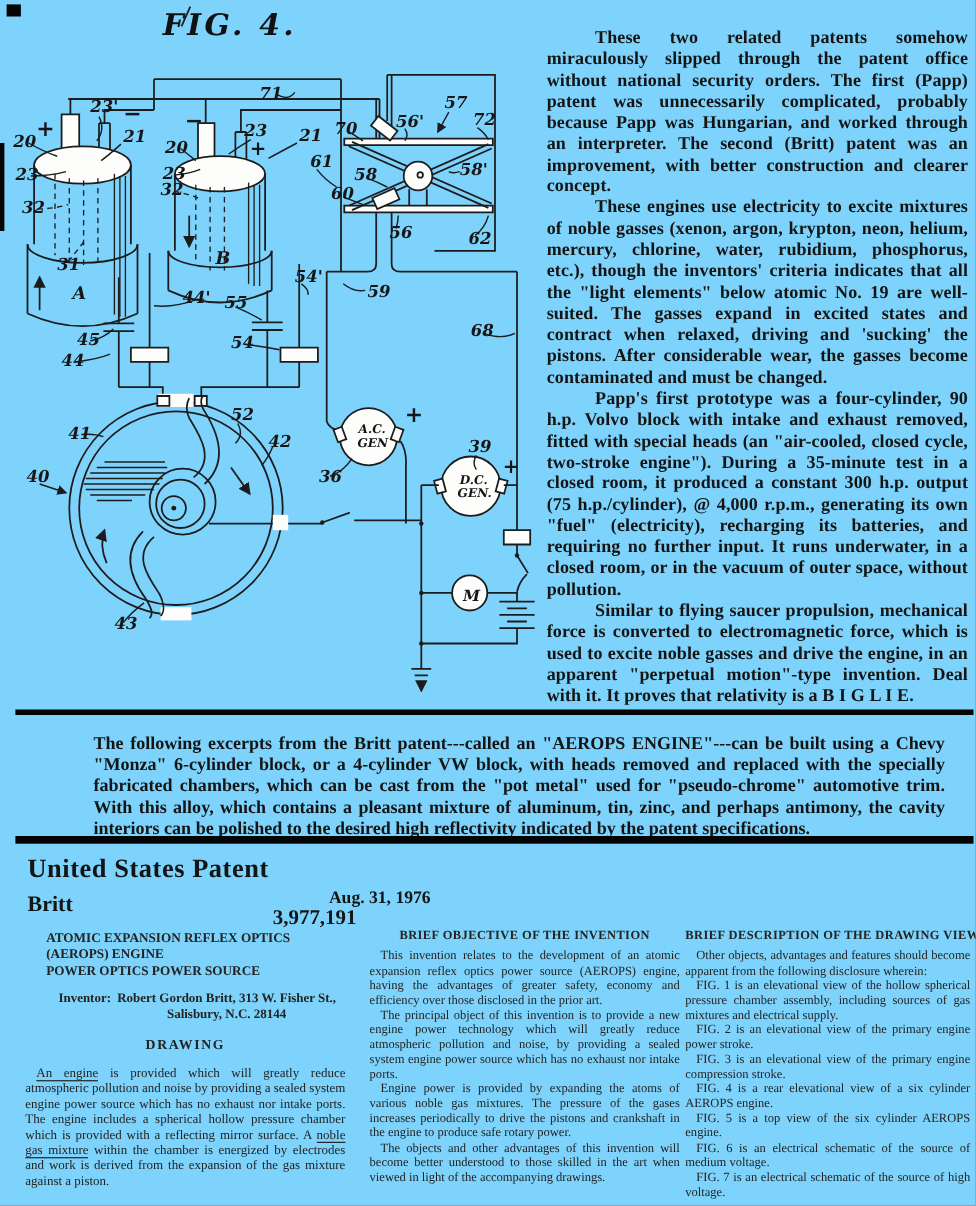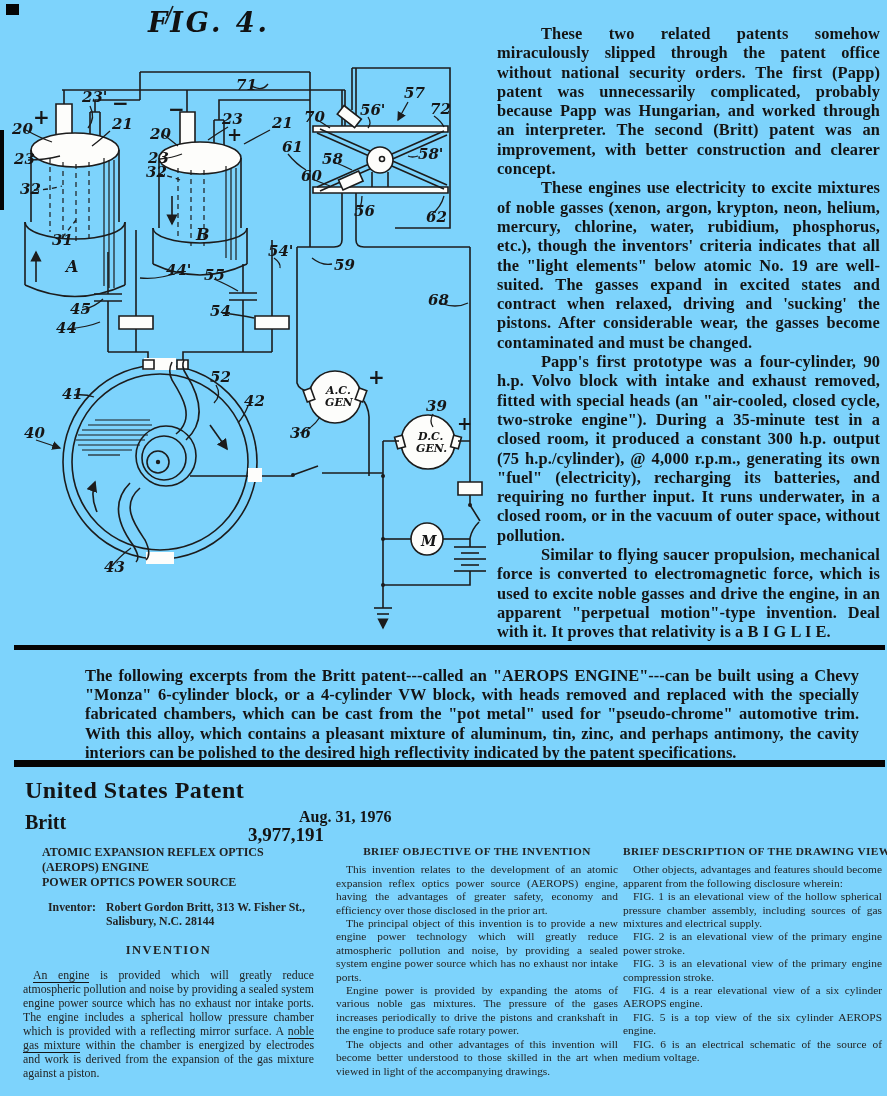--- a/index.html
+++ b/index.html
@@ -20,21 +20,21 @@
   .us-title{position:absolute;left:25px;top:777px;font-size:24px;font-weight:bold;letter-spacing:.5px;}
   .us-number{position:absolute;left:248px;top:824px;font-size:19px;font-weight:bold;}
   .us-britt{position:absolute;left:25px;top:811px;font-size:20px;font-weight:bold;}
   .us-date{position:absolute;left:299px;top:808px;font-size:16px;font-weight:bold;}
   
   .pcol{position:absolute;top:845px;font-size:11.4px;line-height:13.4px;text-align:justify;color:#232323;}
   #pcol-left{left:23px;width:291px;}
   #pcol-mid{left:336px;width:282px;}
   #pcol-right{left:623px;width:259px;}
   .pl-title div{margin-left:19px;font-weight:bold;font-size:12px;line-height:15px;text-align:left;}
-  .pl-inventor{display:flex;margin:10px 0 0 25px;text-align:left;font-weight:bold;font-size:11.8px;line-height:14px;}
+  .pl-inventor{display:flex;margin:10px 0 0 25px;text-align:center;font-weight:bold;font-size:11.8px;line-height:14px;}
   .pl-inventor .lbl{width:58px;flex:none;}
   .pl-inventor .val{width:200px;}
   .abs-head{margin:16px 0 12px;text-align:center;font-weight:bold;font-size:12.5px;letter-spacing:1.5px;}
   #abstract-p{margin:0;font-size:11.8px;line-height:13.9px;}
   #abstract-p .u{border-bottom:1.6px solid #161616;}
   .pcol h4{margin:0 0 5px;font-size:11.3px;font-weight:bold;text-align:center;
            letter-spacing:.4px;white-space:nowrap;}
   .pcol p{margin:0;text-indent:10px;}
   
   #fig{position:absolute;left:0;top:0;}
@@ -325,36 +325,37 @@
   <div id="pcol-left" class="pcol">
     <div class="pl-title">
       <div>ATOMIC EXPANSION REFLEX OPTICS</div>
       <div>(AEROPS) ENGINE</div>
       <div>POWER OPTICS POWER SOURCE</div>
     </div>
     <div class="pl-inventor">
       <span class="lbl">Inventor:</span>
       <span class="val">Robert Gordon Britt, 313 W. Fisher St., Salisbury, N.C. 28144</span>
     </div>
-    <div class="abs-head">INVENTION</div>
+    <div class="abs-head">DRAWING</div>
     <p id="abstract-p"><span class="u">An engine</span><span> is provided which will greatly reduce atmospheric pollution and noise by providing a sealed system engine power source which has no exhaust nor intake ports. The engine includes a spherical hollow pressure chamber which is provided with a reflecting mirror surface. A </span><span class="u">noble gas mixture</span><span> within the chamber is energized by electrodes and work is derived from the expansion of the gas mixture against a piston.</span></p>
   </div>
 
   <div id="pcol-mid" class="pcol">
     <h4>BRIEF OBJECTIVE OF THE INVENTION</h4>
     <p>This invention relates to the development of an atomic expansion reflex optics power source (AEROPS) engine, having the advantages of greater safety, economy and efficiency over those disclosed in the prior art.</p>
     <p>The principal object of this invention is to provide a new engine power technology which will greatly reduce atmospheric pollution and noise, by providing a sealed system engine power source which has no exhaust nor intake ports.</p>
     <p>Engine power is provided by expanding the atoms of various noble gas mixtures. The pressure of the gases increases periodically to drive the pistons and crankshaft in the engine to produce safe rotary power.</p>
     <p>The objects and other advantages of this invention will become better understood to those skilled in the art when viewed in light of the accompanying drawings.</p>
   </div>
 
   <div id="pcol-right" class="pcol">
     <h4>BRIEF DESCRIPTION OF THE DRAWING VIEWS</h4>
     <p>Other objects, advantages and features should become apparent from the following disclosure wherein:</p>
     <p>FIG. 1 is an elevational view of the hollow spherical pressure chamber assembly, including sources of gas mixtures and electrical supply.</p>
     <p>FIG. 2 is an elevational view of the primary engine power stroke.</p>
     <p>FIG. 3 is an elevational view of the primary engine compression stroke.</p>
     <p>FIG. 4 is a rear elevational view of a six cylinder AEROPS engine.</p>
     <p>FIG. 5 is a top view of the six cylinder AEROPS engine.</p>
     <p>FIG. 6 is an electrical schematic of the source of medium voltage.</p>
+    <p>FIG. 7 is an electrical schematic of the source of high voltage.</p>
   </div>
 
 </div>
 
 </body></html>

